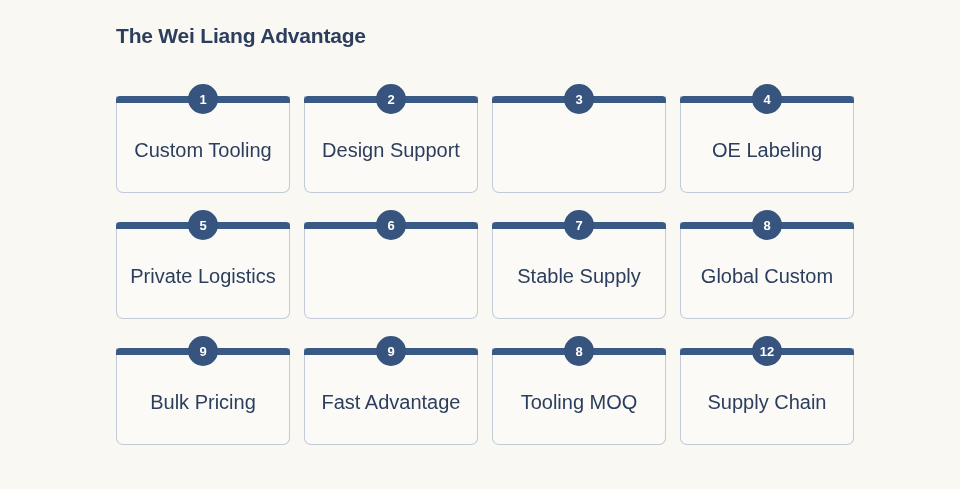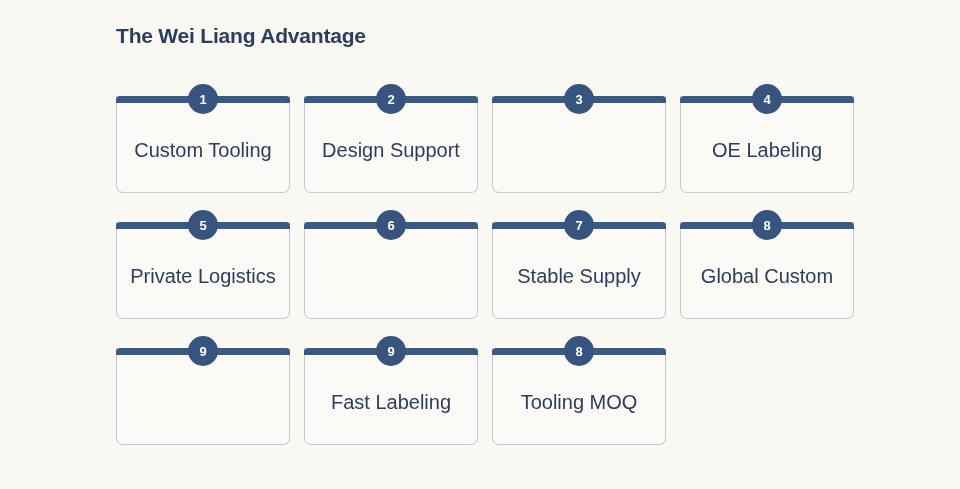--- a/index.html
+++ b/index.html
@@ -140,29 +140,35 @@
 
     <div class="card">
       <div class="card-bar"></div>
       <div class="card-badge">8</div>
       <div class="card-label">Global Custom</div>
     </div>
 
     <div class="card">
       <div class="card-bar"></div>
       <div class="card-badge">9</div>
+      <div class="card-label">Bulk Pricing</div>
     </div>
 
     <div class="card">
       <div class="card-bar"></div>
       <div class="card-badge">9</div>
-      <div class="card-label">Fast Labeling</div>
+      <div class="card-label">Fast Advantage</div>
     </div>
 
     <div class="card">
       <div class="card-bar"></div>
       <div class="card-badge">8</div>
       <div class="card-label">Tooling MOQ</div>
     </div>
 
+    <div class="card">
+      <div class="card-bar"></div>
+      <div class="card-badge">12</div>
+      <div class="card-label">Supply Chain</div>
+    </div>
 
   </div>
 </div>
 
 </body></html>

